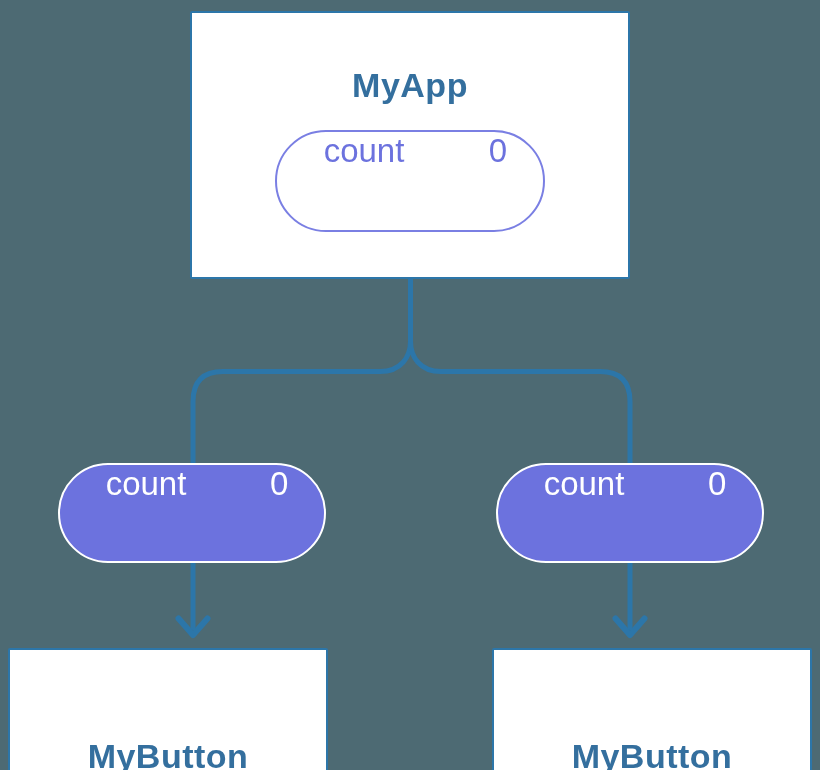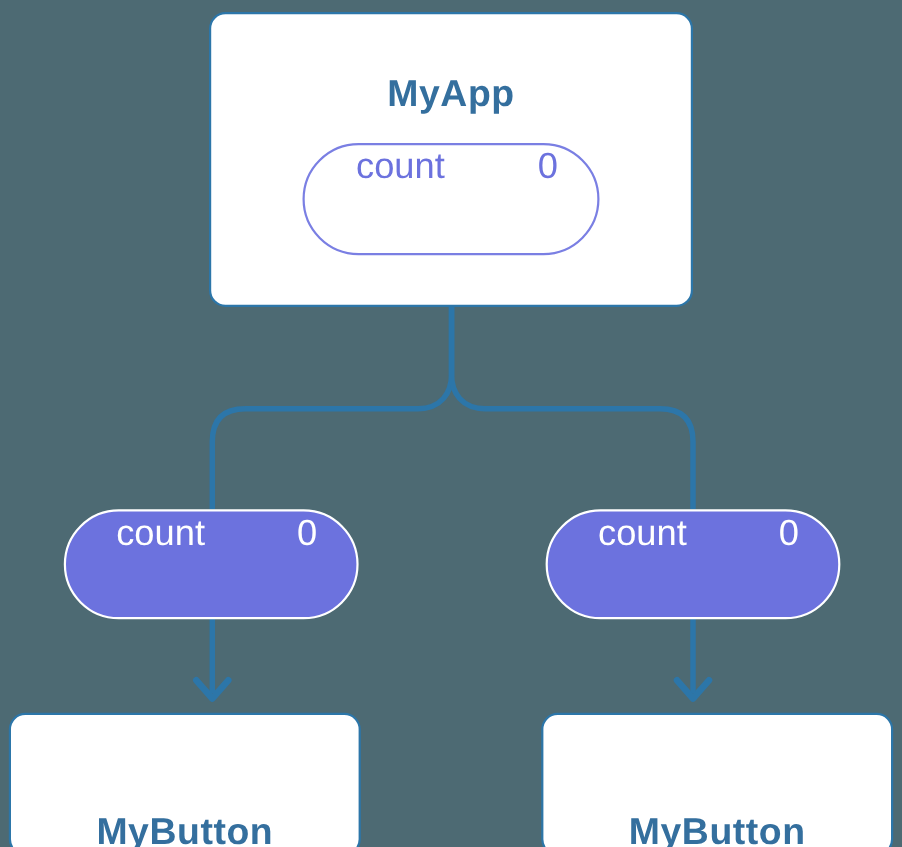--- a/index.html
+++ b/index.html
@@ -34,21 +34,21 @@
   }
   .connectors path.chevron {
     stroke-width: 6;
     stroke-linecap: round;
     stroke-linejoin: round;
   }
   .card {
     position: absolute;
     background: var(--color-card-bg);
     border: 2.5px solid var(--color-connector);
-    border-radius: 15px;
+    border-radius: 2px;
     z-index: 2;
   }
   .card-title {
     font-size: 34px;
     font-weight: 700;
     color: var(--color-component-text);
     text-align: center;
     letter-spacing: 0.5px;
   }
   .root-card {

